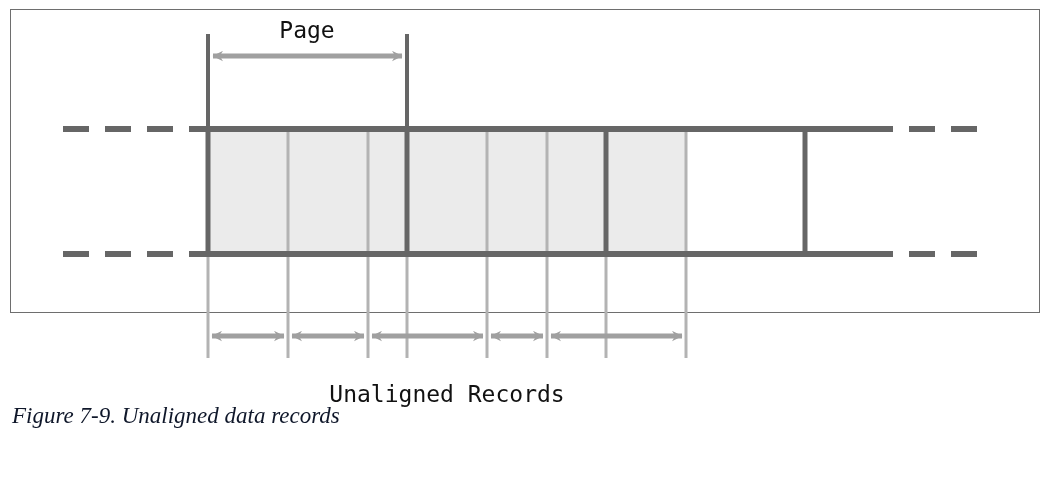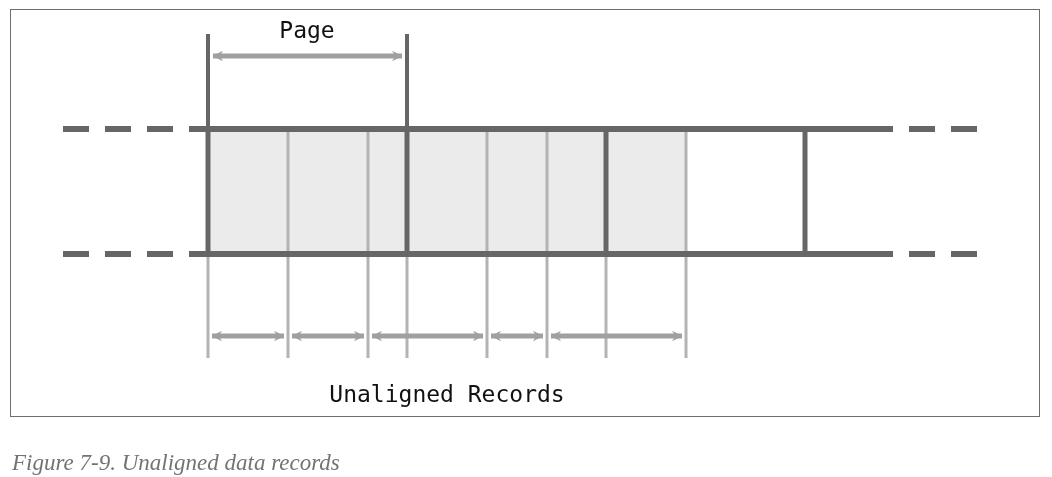--- a/index.html
+++ b/index.html
@@ -17,42 +17,42 @@
     position: relative;
     width: 1052px;
     height: 477px;
     background: #ffffff;
   }
   #figure-frame {
     position: absolute;
     left: 10px;
     top: 9px;
     width: 1030px;
-    height: 408px;
+    height: 304px;
     border: 1px solid #6e6e6e;
     box-sizing: border-box;
     background: #ffffff;
     padding-left: 32px;
   }
   #figure-svg {
     position: absolute;
     left: 0;
     top: 0;
     display: block;
   }
   #caption {
     position: absolute;
     left: 12px;
-    top: 448px;
+    top: 401px;
     width: 1020px;
     font-family: "Liberation Serif", "DejaVu Serif", serif;
     font-style: italic;
     font-size: 23px;
     line-height: 30px;
-    color: #737373;
+    color: #0f172a;
     white-space: nowrap;
   }
   .svg-text-mono {
     font-family: "DejaVu Sans Mono", "Liberation Mono", monospace;
     fill: #111111;
   }
 </style>
 </head>
 <body>
 

